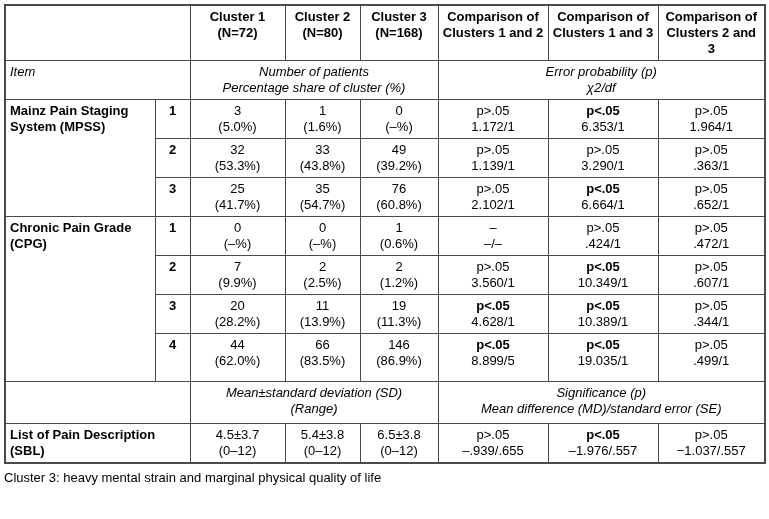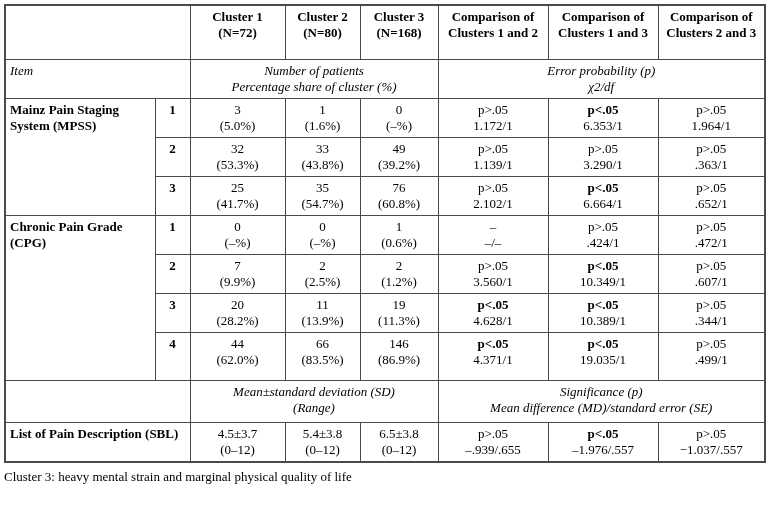--- a/index.html
+++ b/index.html
@@ -1,20 +1,20 @@
 <!DOCTYPE html>
 <html><head>
 <meta charset="utf-8">
 <style>
   * { box-sizing: border-box; }
   html, body { margin: 0; padding: 0; background: #ffffff; }
   .page {
     width: 769px; height: 519px;
     background: #ffffff;
-    font-family: Liberation Serif, serif;
+    font-family: Liberation Sans, sans-serif;
     color: #000;
     padding: 4px 4px 0 4px;
     overflow: hidden;
   }
   table.main {
     border-collapse: collapse;
     table-layout: fixed;
     width: 760px;
     border: 2px solid #4a4a4a;
   }
@@ -264,21 +264,21 @@
       <td>
         <div>66</div>
         <div>(83.5%)</div>
       </td>
       <td>
         <div>146</div>
         <div>(86.9%)</div>
       </td>
       <td>
         <div style="font-weight: bold;">p&lt;.05</div>
-        <div>4.371/1</div>
+        <div>8.899/5</div>
       </td>
       <td>
         <div style="font-weight: bold;">p&lt;.05</div>
         <div>19.035/1</div>
       </td>
       <td>
         <div>p&gt;.05</div>
         <div>.499/1</div>
       </td>
     </tr>

